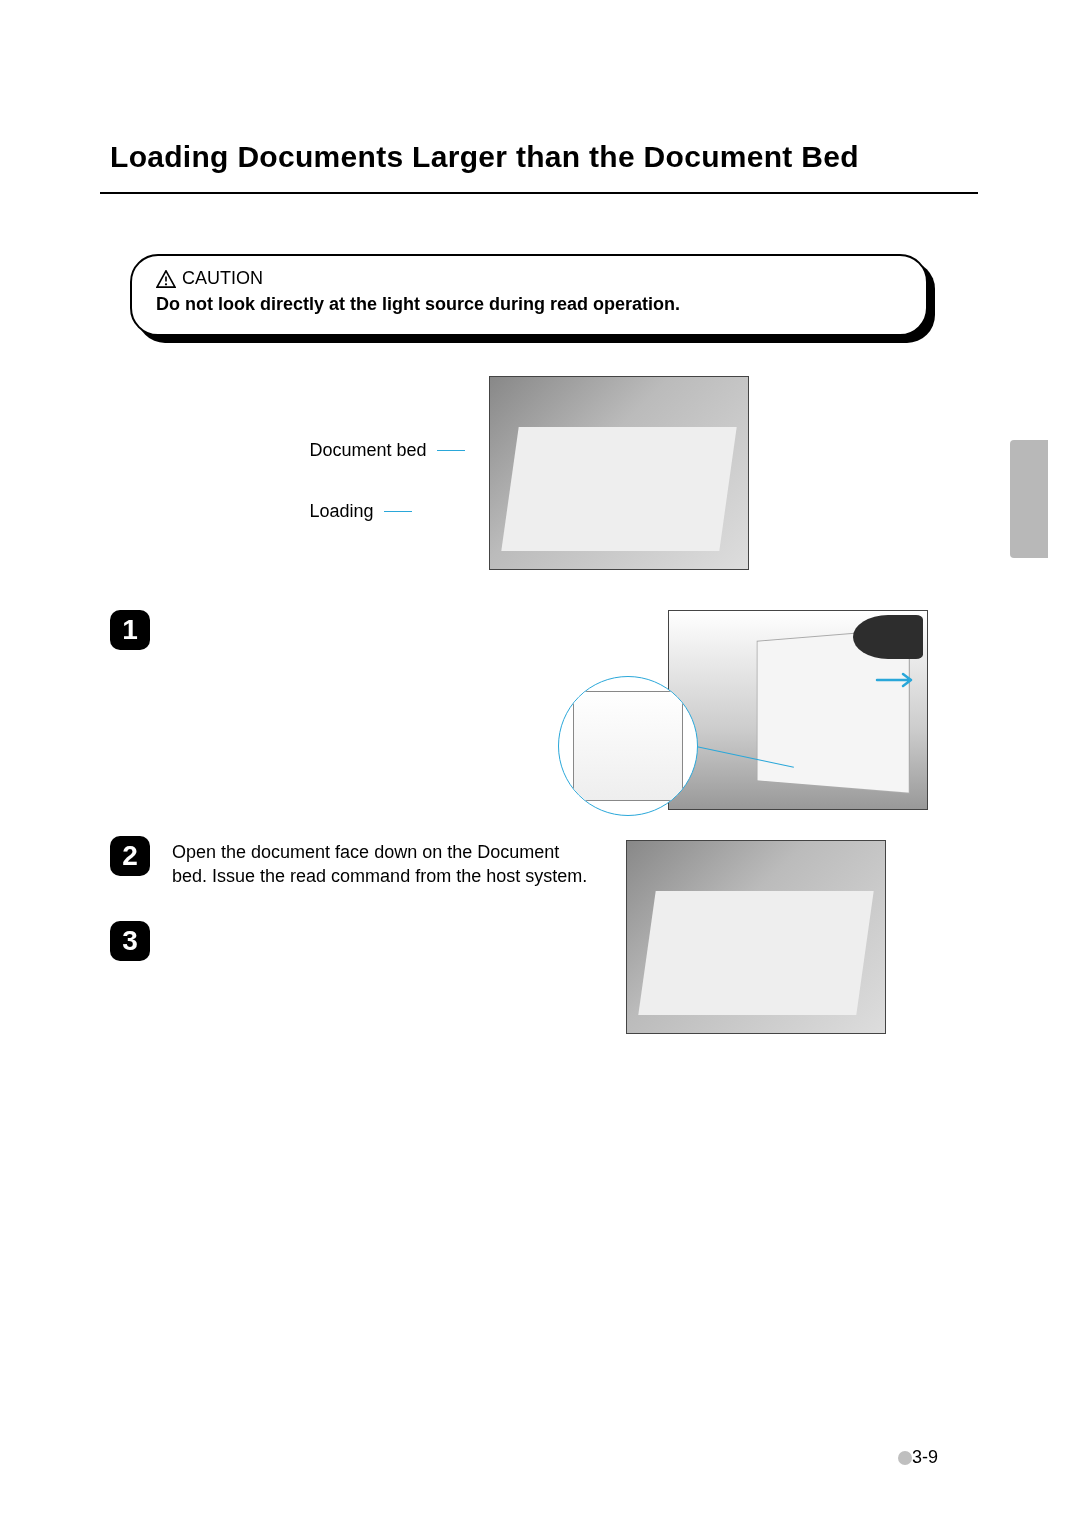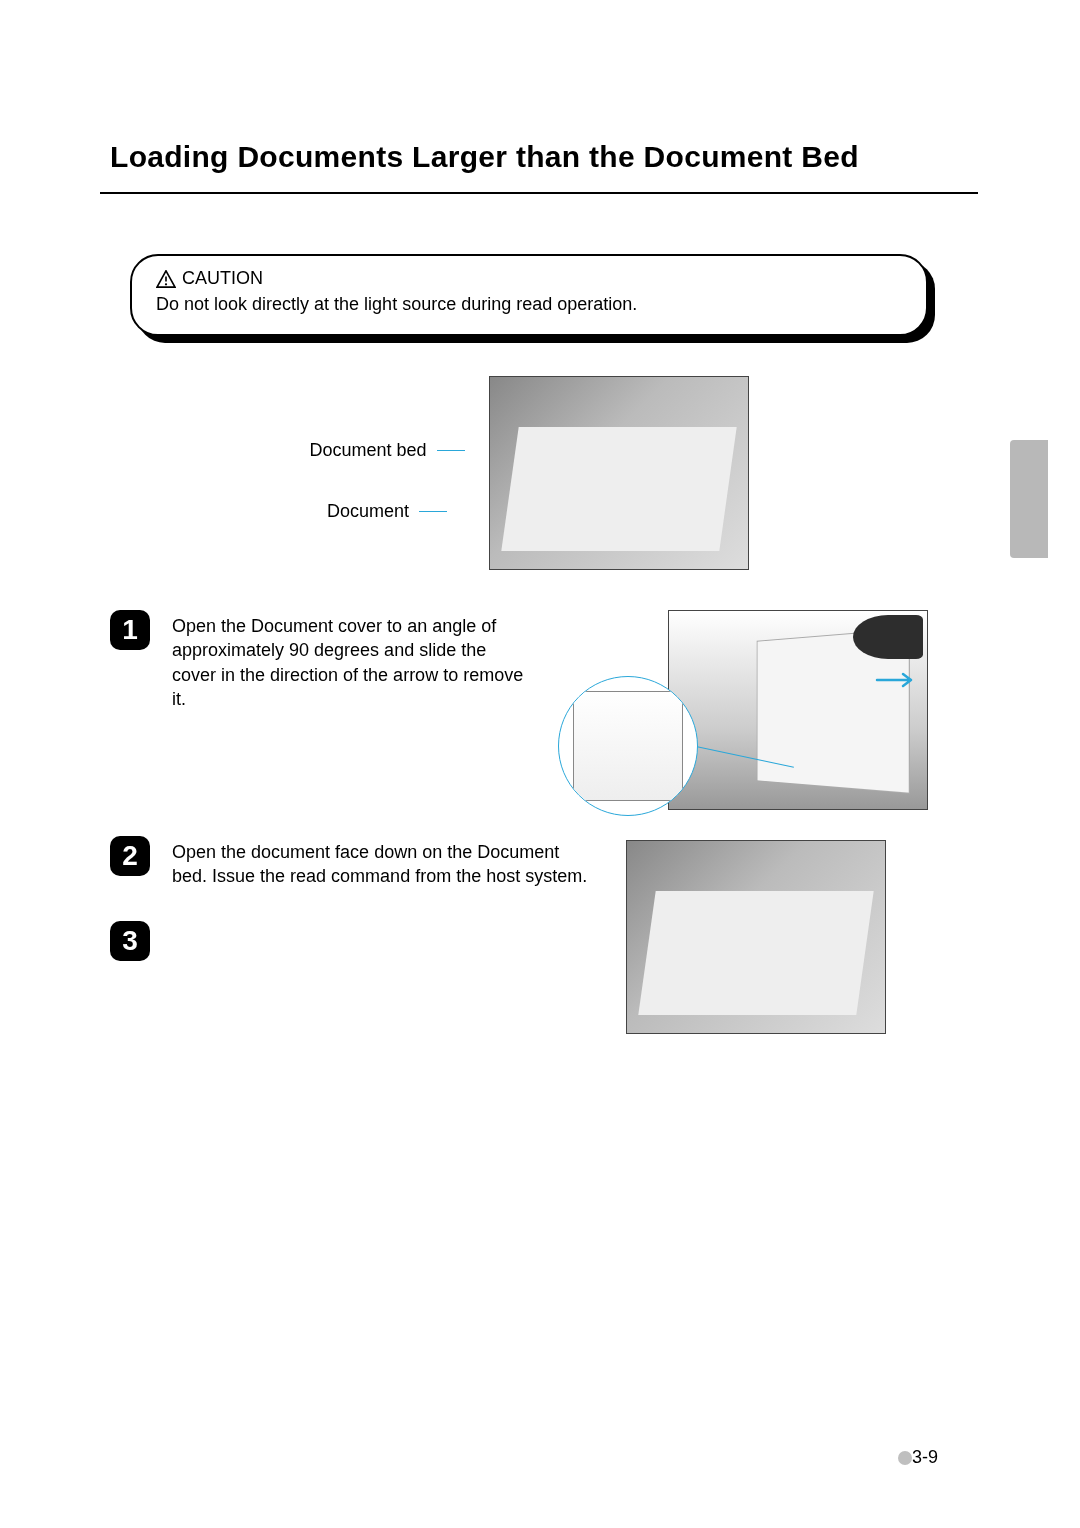--- a/index.html
+++ b/index.html
@@ -48,20 +48,21 @@
     display: flex;
     align-items: center;
     gap: 6px;
     font-weight: normal;
     font-size: 18px;
     margin-bottom: 4px;
   }
   .caution-text {
     font-size: 18px;
     line-height: 1.3;
+    font-weight: bold;
   }
   .tri-icon {
     width: 20px; height: 18px; display: inline-block;
   }
 
   
   .side-tab {
     position: absolute;
     top: 440px;
     right: 0;
@@ -75,21 +76,21 @@
   .overview {
     display: flex;
     align-items: center;
     justify-content: center;
     gap: 24px;
     margin: 30px 40px 40px 40px;
   }
   .overview-labels {
     display: flex;
     flex-direction: column;
-    align-items: center;
+    align-items: flex-start;
     gap: 40px;
     font-size: 18px;
     margin-top: 16px;
   }
   .label-row {
     display: flex;
     align-items: center;
     gap: 10px;
     white-space: nowrap;
   }
@@ -261,33 +262,32 @@
     </div>
   </div>
 
   <div class="overview">
     <div class="overview-labels">
       <div class="label-row">
         <span>Document bed</span>
         <span class="leader"></span>
       </div>
       <div class="label-row">
-        <span>Document</span>
+        <span>Loading</span>
         <span class="leader"></span>
       </div>
     </div>
     <div class="photo photo-a"></div>
   </div>
 
   <div class="steps">
 
     <div class="step">
       <div class="step-left">
         <div class="step-badge">1</div>
-        <div class="step-text">Open the Document cover to an angle of approximately 90 degrees and slide the cover in the direction of the arrow to remove it.</div>
       </div>
       <div class="step-figure step1-fig">
         <div class="step1-photo">
           <div class="arm"></div>
           <svg class="step1-arrow" viewBox="0 0 48 18">
             <path d="M2 9 H36 M36 9 L28 3 M36 9 L28 15" stroke="#2aa7d9" stroke-width="2.5" fill="none" stroke-linecap="round"></path>
           </svg>
         </div>
         <div class="callout-leader"></div>
         <div class="step1-callout">

